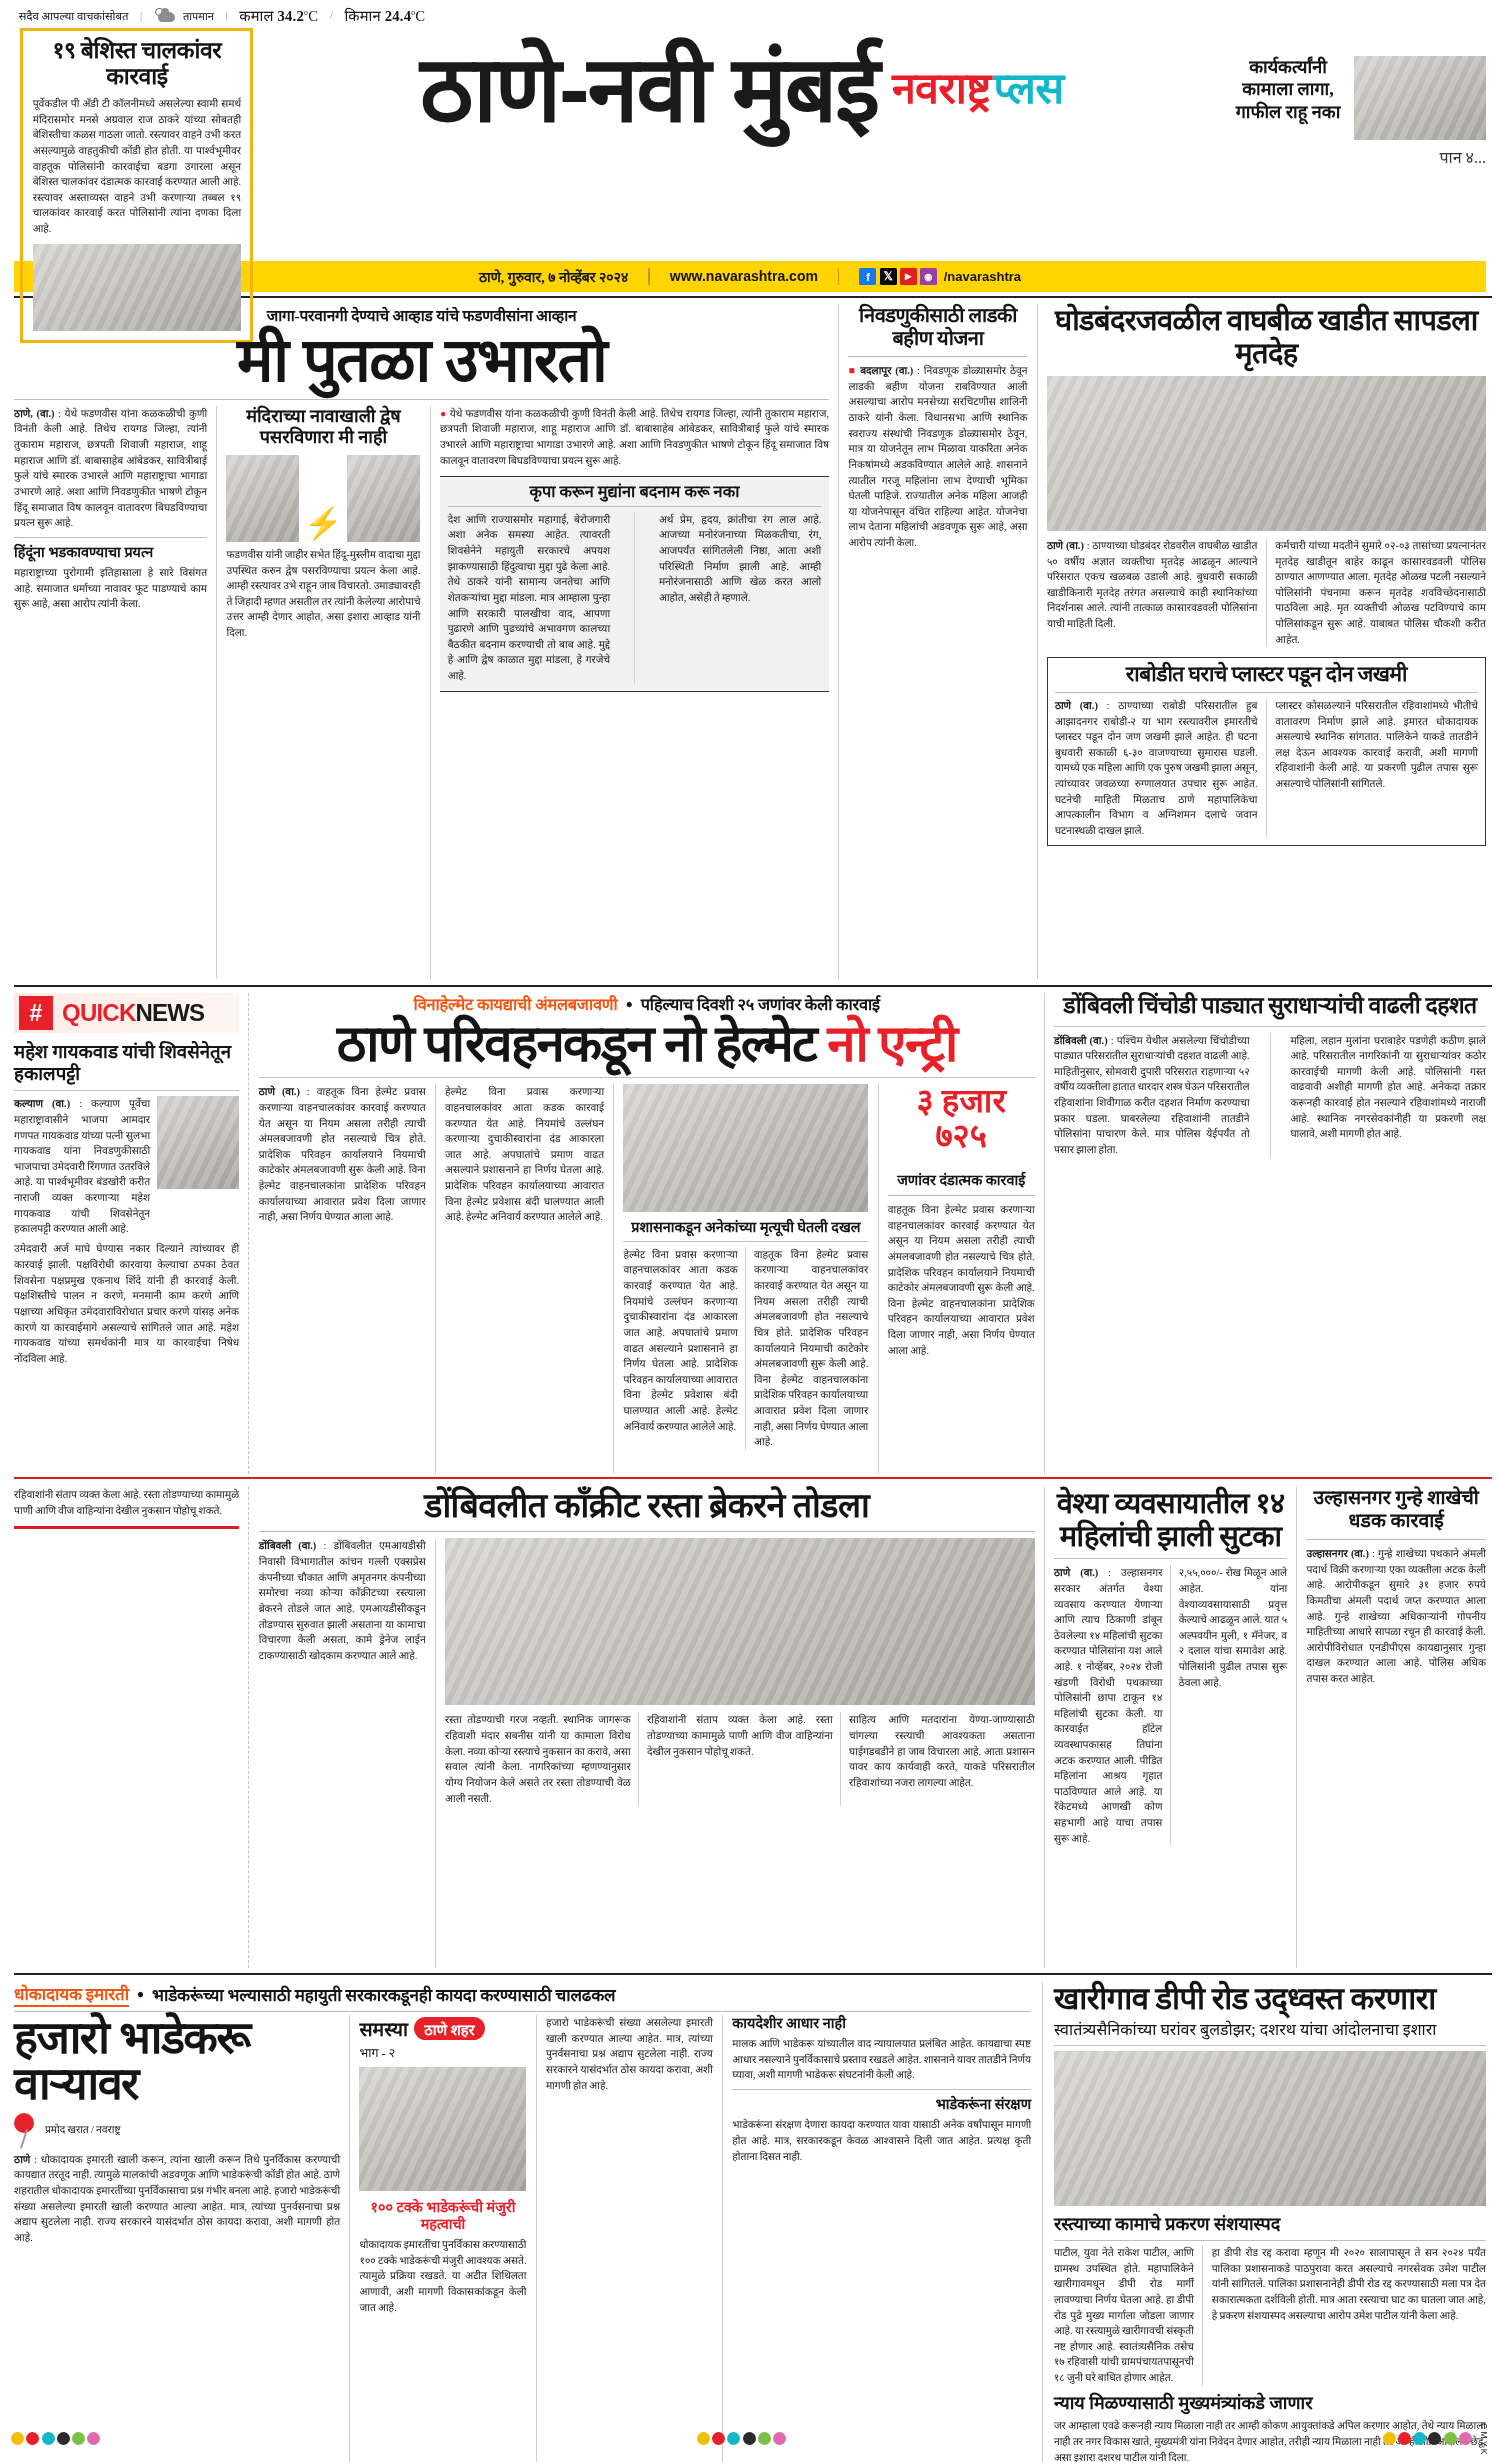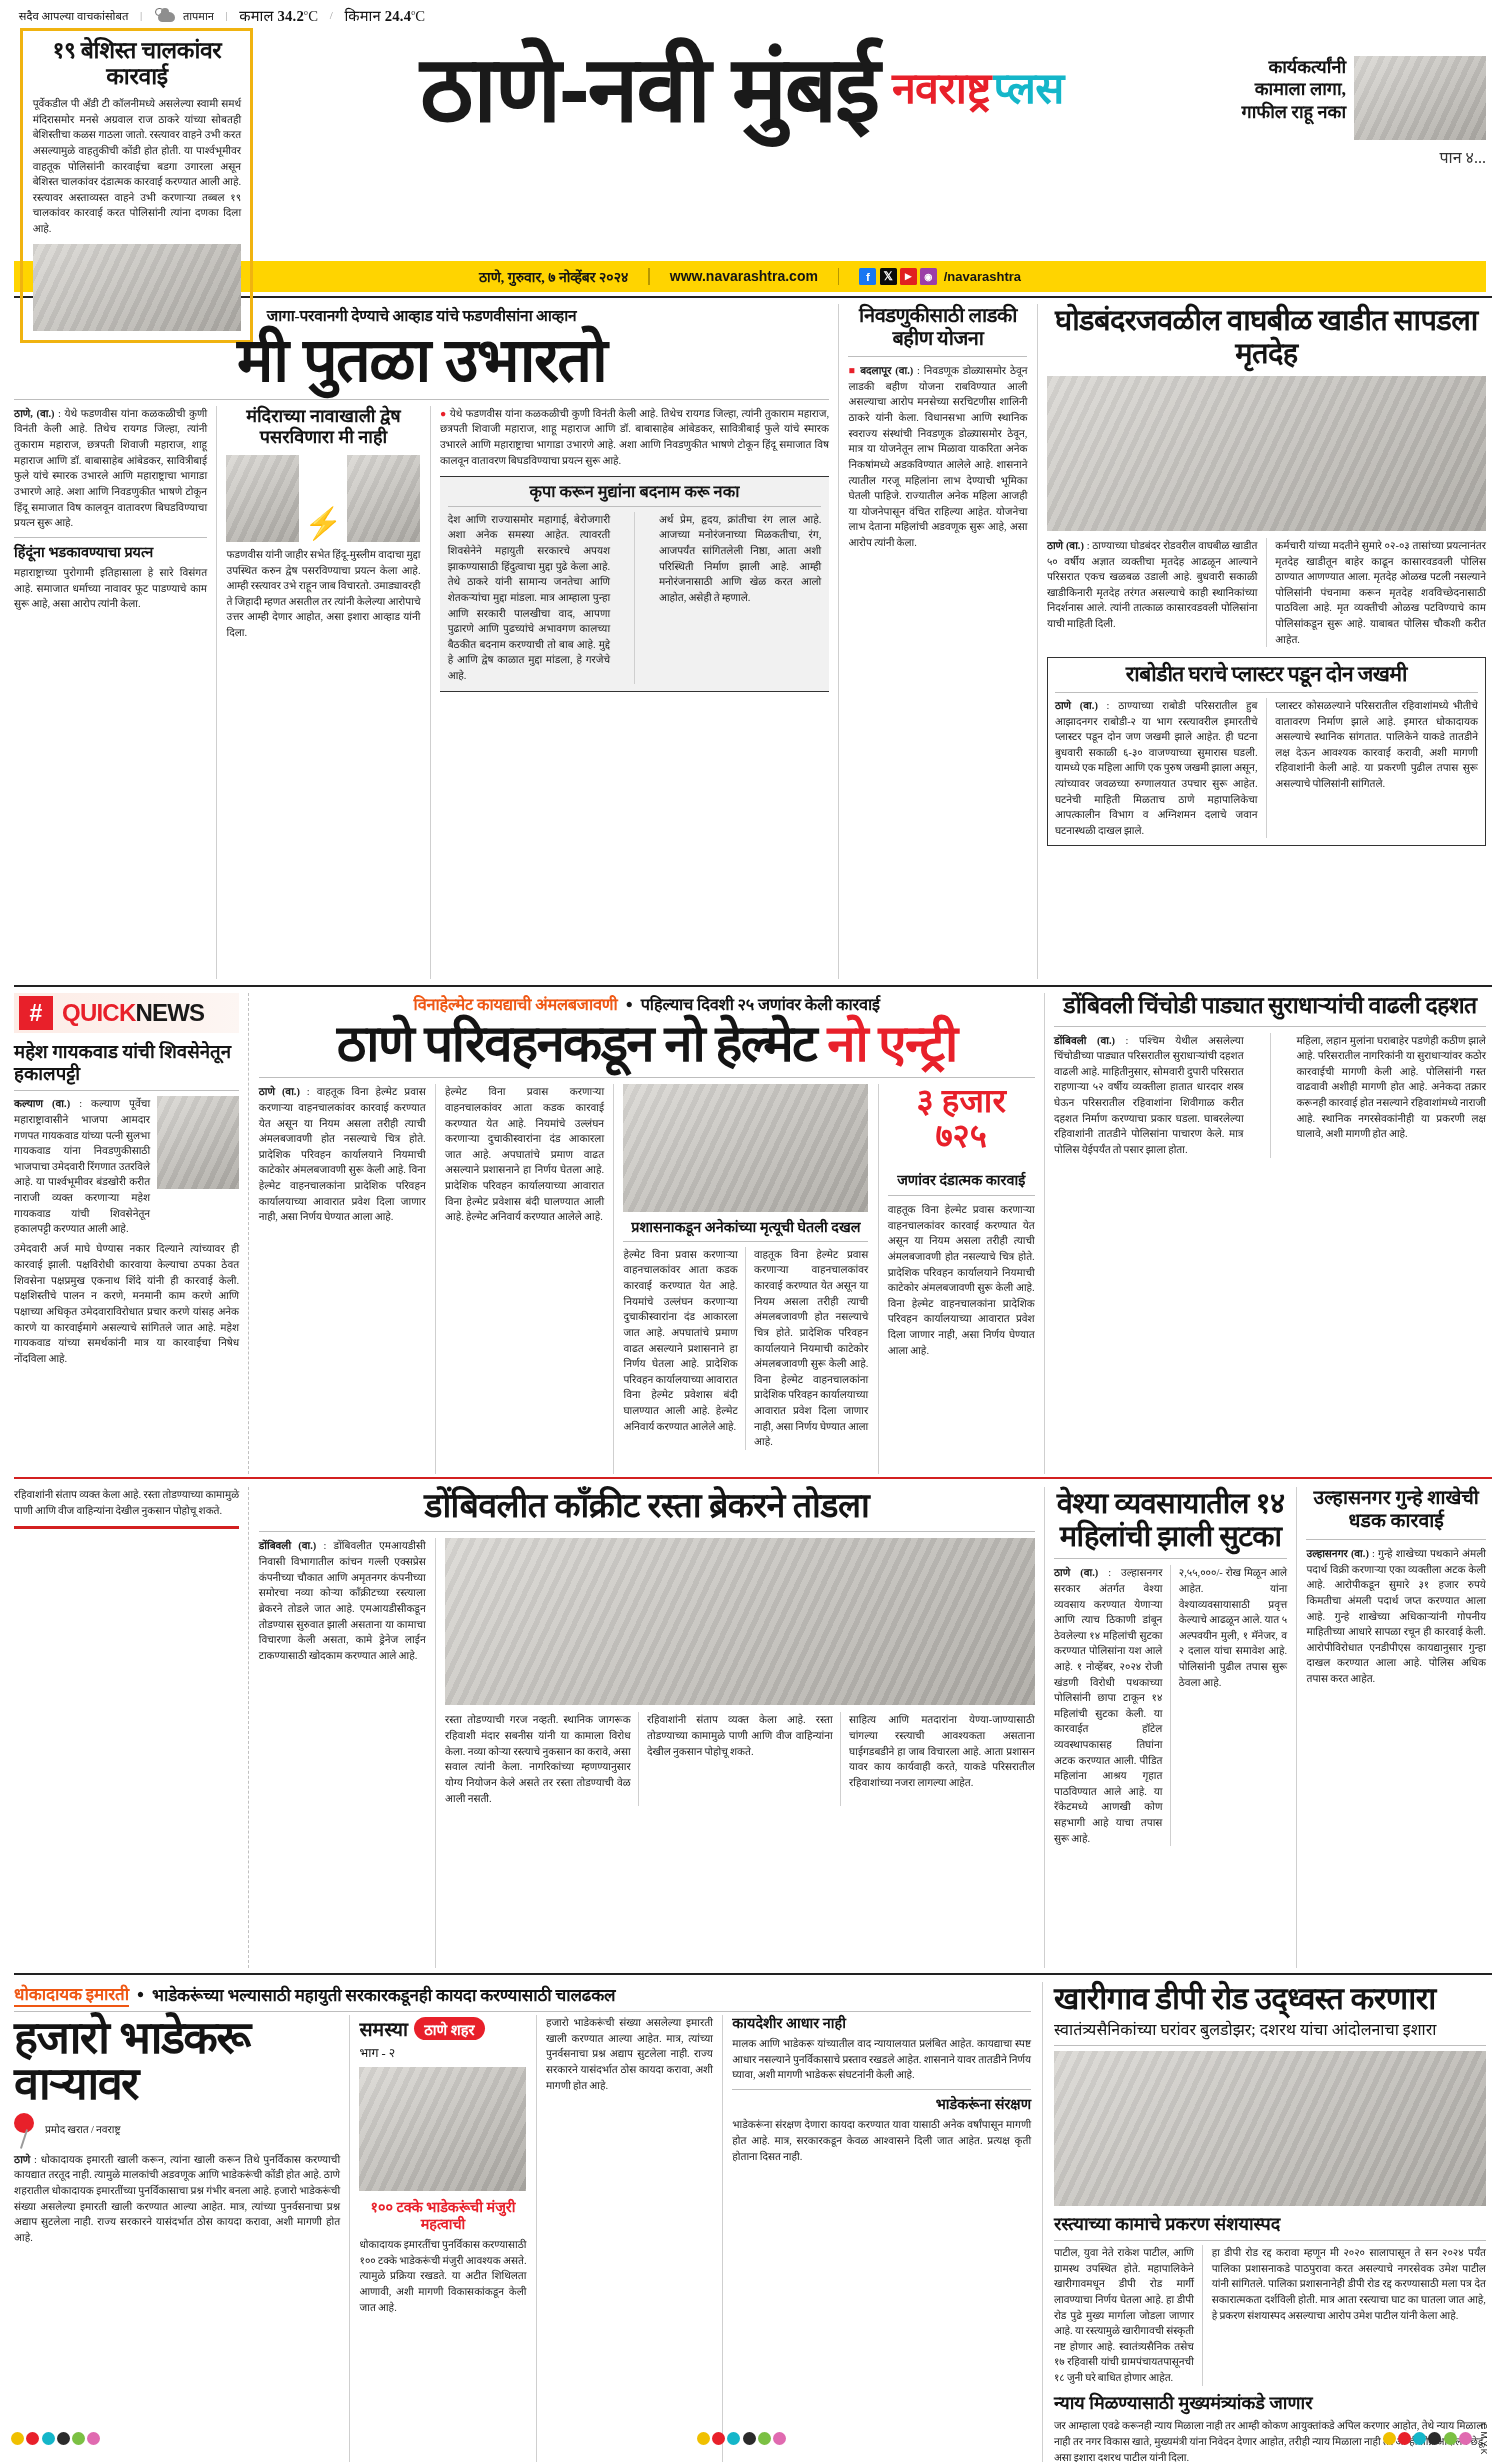--- a/index.html
+++ b/index.html
@@ -68,21 +68,21 @@
     font-family:"Liberation Sans", sans-serif; font-weight:bold;
     font-size:43px; line-height:1; color:#e8202a; letter-spacing:-0.8px;
   }
   .brand2{
     font-family:"Liberation Sans", sans-serif; font-weight:bold;
     font-size:43px; line-height:1; color:#14b6c9; letter-spacing:-0.8px; margin-top:1.6px;
   }
 
   .mast-right{ width:256px; padding-top:28px; display:flex; gap:7.8px; }
   .promo-img{ width:132px; height:84px; }
-  .promo-txt{ flex:1; font-size:18px; font-weight:bold; line-height:1.25; text-align:right; }
+  .promo-txt{ flex:1; font-size:18px; font-weight:bold; line-height:1.25; text-align:center; }
   .promo-more{ font-size:16px; margin-top:6.2px; text-align:right; color:#333; }
 
   
   .datebar{
     background:#ffd400; height:31px; display:flex; align-items:center;
     justify-content:center; gap:20px; margin:1.6px 3.1px 0; font-size:14px; font-weight:bold;
   }
   .datebar .sep{ width:1.6px; height:17px; background:#7a6500; opacity:.55; }
   .datebar .url{ font-family:"Liberation Sans", sans-serif; font-weight:bold; font-size:14px; }
   .sociali{ display:flex; align-items:center; gap:3.1px; }
@@ -356,21 +356,21 @@
           <p class="bodytext sm">वाहतूक विना हेल्मेट प्रवास करणाऱ्या वाहनचालकांवर कारवाई करण्यात येत असून या नियम असला तरीही त्याची अंमलबजावणी होत नसल्याचे चित्र होते. प्रादेशिक परिवहन कार्यालयाने नियमाची काटेकोर अंमलबजावणी सुरू केली आहे. विना हेल्मेट वाहनचालकांना प्रादेशिक परिवहन कार्यालयाच्या आवारात प्रवेश दिला जाणार नाही, असा निर्णय घेण्यात आला आहे.</p>
         </div>
       </div>
     </div>
 
     <div class="vsep"></div>
 
     <div class="col" style="flex:1">
       <div class="h-mid" style="font-size:23px">डोंबिवली चिंचोडी पाड्यात सुराधाऱ्यांची वाढली दहशत</div>
       <div class="rule" style="margin:6.2px 0"></div>
-      <div class="row" style="gap:26px">
+      <div class="row" style="gap:20px">
         <p class="bodytext sm" style="flex:1">
           <b class="dateline">डोंबिवली (वा.)</b> : <span>पश्चिम येथील असलेल्या चिंचोडीच्या पाड्यात परिसरातील सुराधाऱ्यांची दहशत वाढली आहे. माहितीनुसार, सोमवारी दुपारी परिसरात राहणाऱ्या ५२ वर्षीय व्यक्तीला हातात धारदार शस्त्र घेऊन परिसरातील रहिवाशांना शिवीगाळ करीत दहशत निर्माण करण्याचा प्रकार घडला. घाबरलेल्या रहिवाशांनी तातडीने पोलिसांना पाचारण केले. मात्र पोलिस येईपर्यंत तो पसार झाला होता.</span>
         </p>
         <div class="vsep"></div>
         <p class="bodytext sm" style="flex:1">महिला, लहान मुलांना घराबाहेर पडणेही कठीण झाले आहे. परिसरातील नागरिकांनी या सुराधाऱ्यांवर कठोर कारवाईची मागणी केली आहे. पोलिसांनी गस्त वाढवावी अशीही मागणी होत आहे. अनेकदा तक्रार करूनही कारवाई होत नसल्याने रहिवाशांमध्ये नाराजी आहे. स्थानिक नगरसेवकांनीही या प्रकरणी लक्ष घालावे, अशी मागणी होत आहे.</p>
       </div>
     </div>
   </div>
 
   <div class="rule-red" style="margin:3.1px 3.1px 7.8px"></div>

